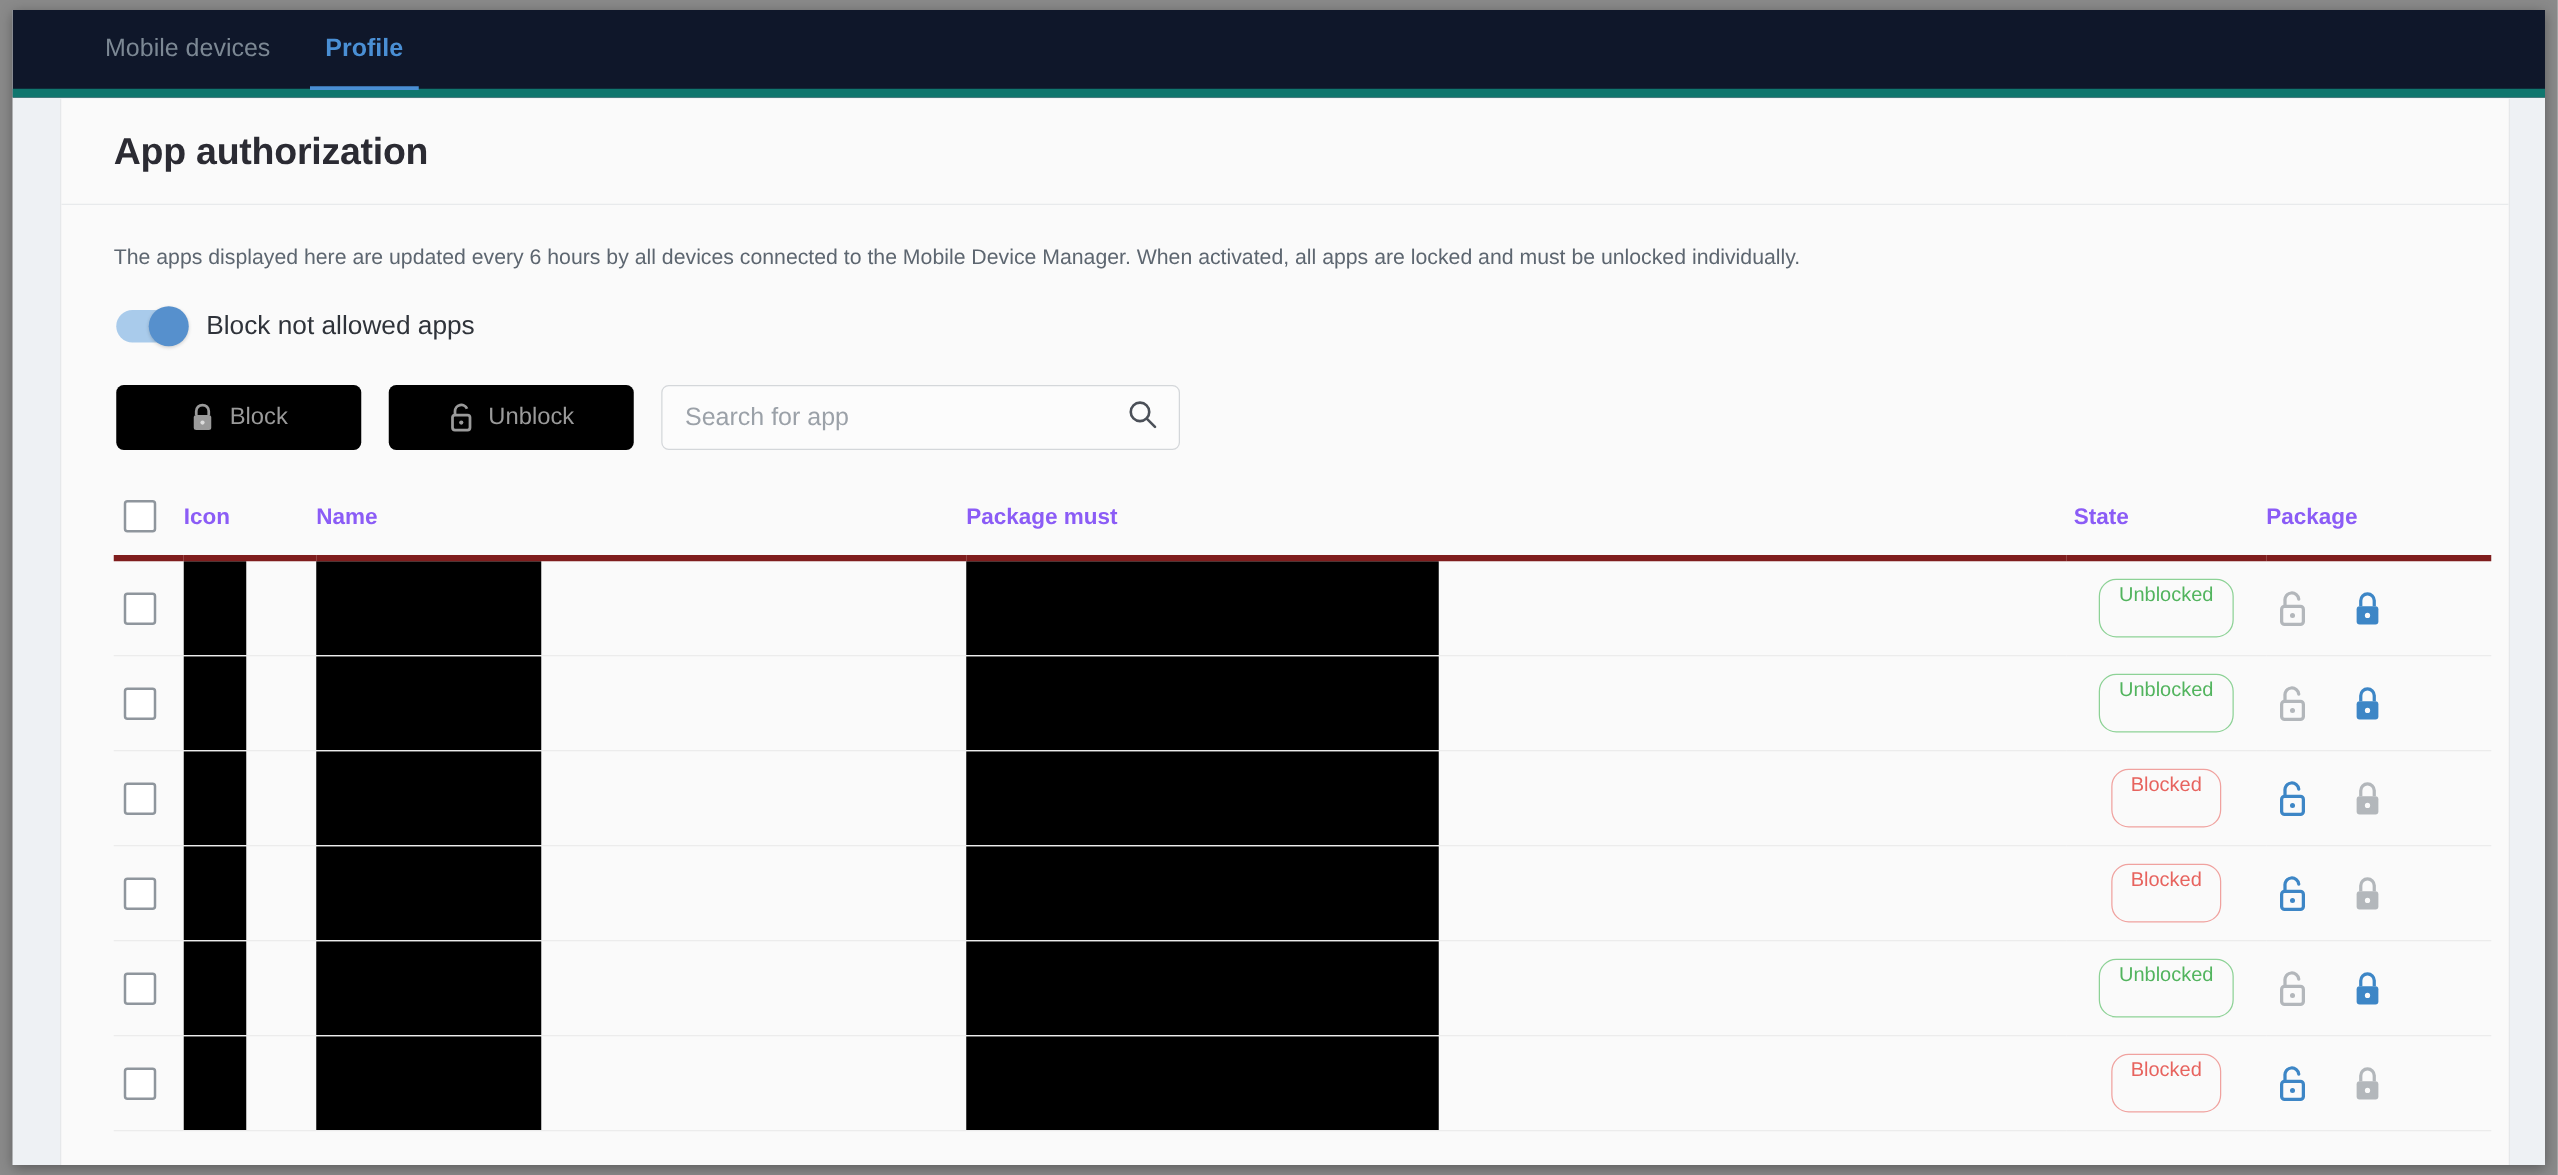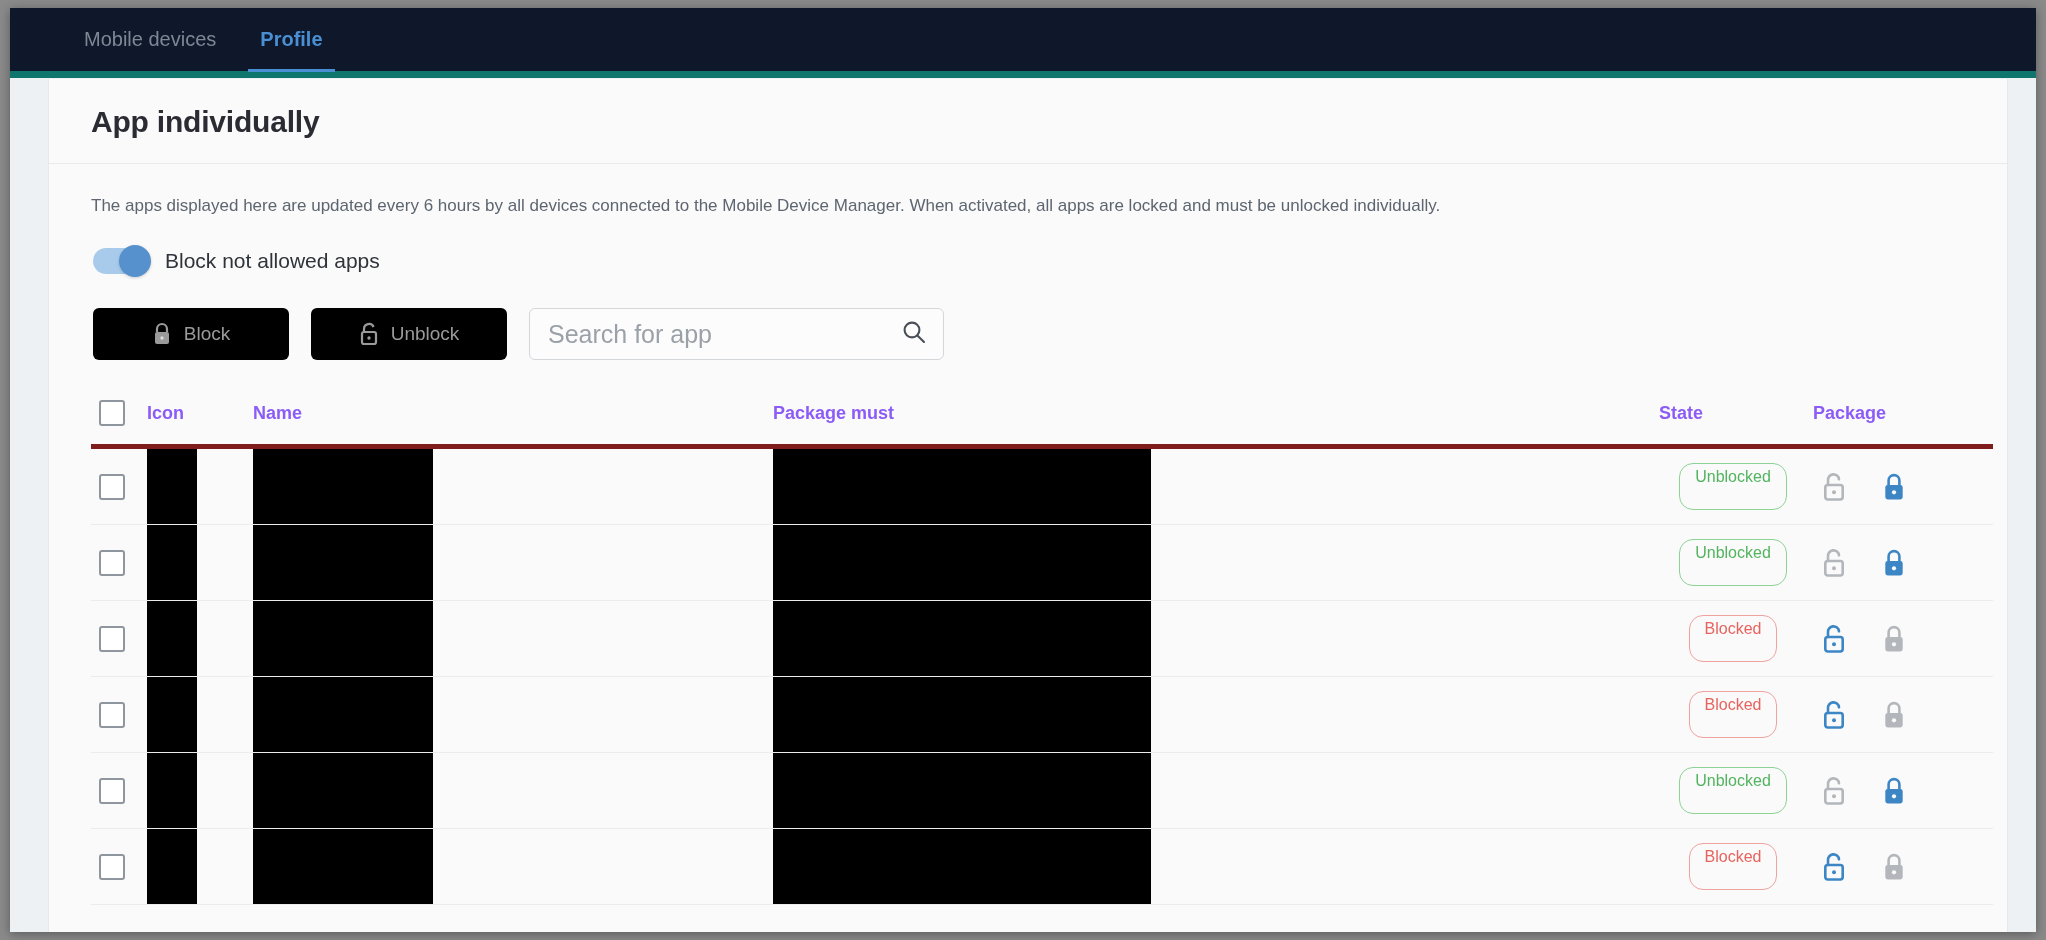--- a/index.html
+++ b/index.html
@@ -143,21 +143,21 @@
     border-radius: 6px;
     background: #fcfcfc;
     display: flex;
     align-items: center;
   }
   .search input {
     border: none;
     outline: none;
     background: transparent;
     font-family: "Liberation Sans", sans-serif;
-    font-size: 25px;
+    font-size: 20px;
     color: #3a3f45;
     padding: 0 56px 0 18px;
     width: 100%;
     height: 100%;
   }
   .search input::placeholder { color: #9ba1a8; }
   .search-icon {
     position: absolute;
     right: 16px;
     top: 50%;
@@ -239,21 +239,21 @@
       <span>Mobile devices</span>
     </div>
     <div class="tab active">
       <span>Profile</span>
     </div>
   </div>
 
   <div class="card">
 
     <div class="card-head">
-      <div class="card-title">App individually</div>
+      <div class="card-title">App authorization</div>
     </div>
 
     <div class="card-body">
 
       <div class="desc">The apps displayed here are updated every 6 hours by all devices connected to the Mobile Device Manager. When activated, all apps are locked and must be unlocked individually.</div>
 
       <div class="toggle-row">
         <div class="switch">
           <div class="knob"></div>
         </div>

